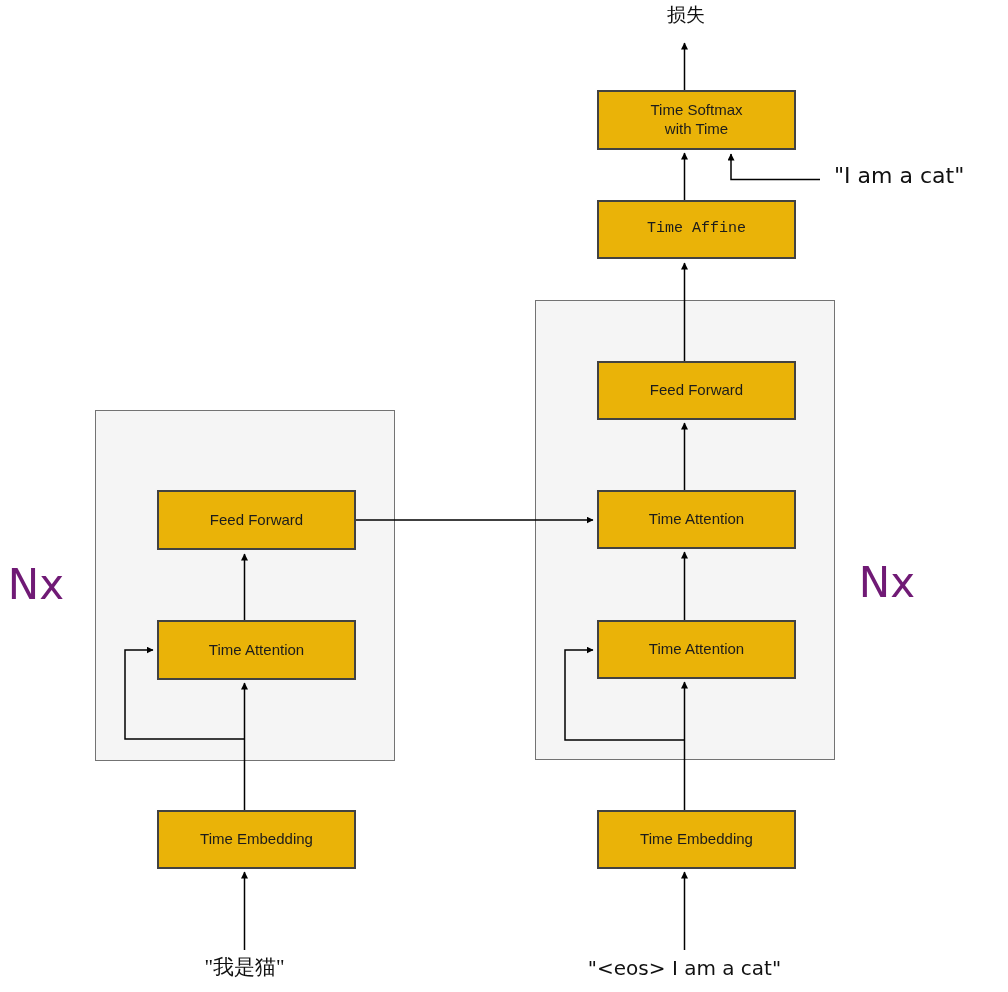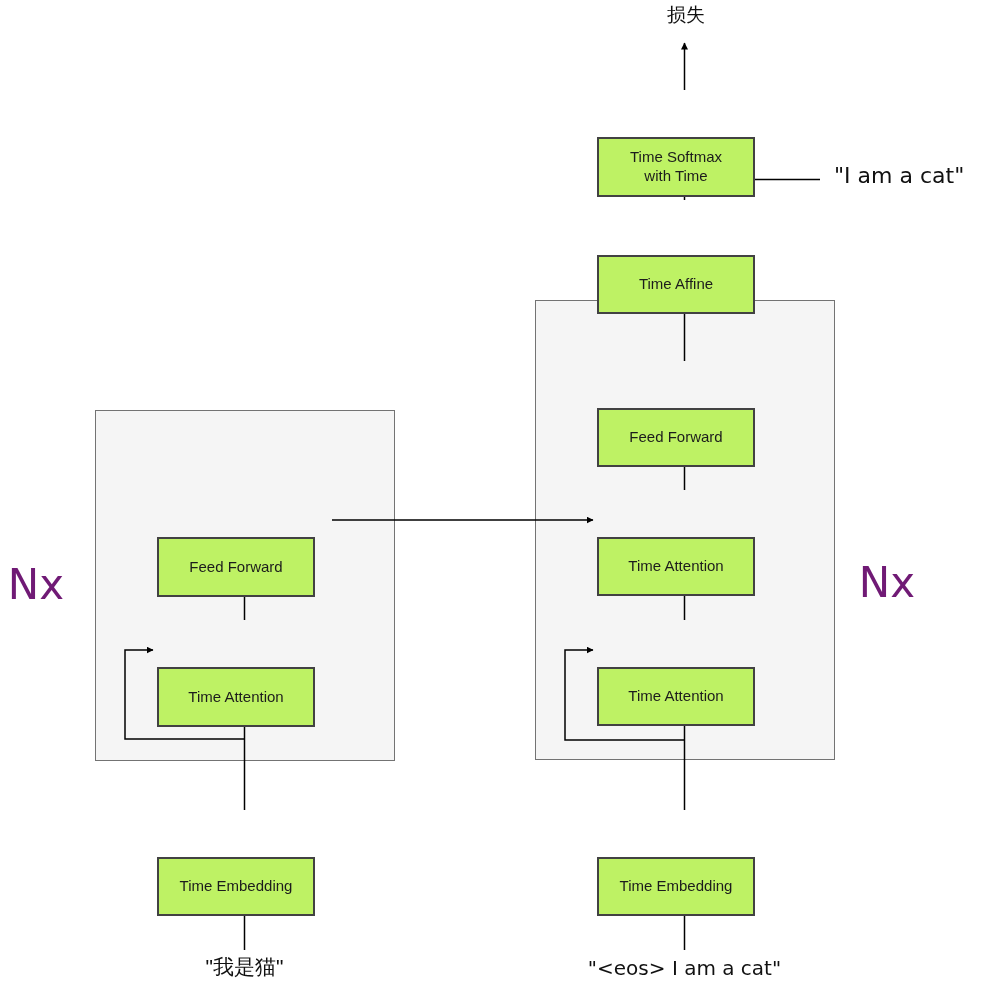--- a/index.html
+++ b/index.html
@@ -12,33 +12,32 @@
   }
   .connectors{position:absolute;left:0;top:0;width:1008px;height:992px;}
   .container{
     position:absolute;
     background:#f5f5f5;
     border:1px solid #737373;
     box-sizing:border-box;
   }
   .box{
     position:absolute;
-    width:158px;height:59px;
-    background:#bef264;
+    width:199px;height:59px;
+    background:#eab308;
     border:2px solid #424242;
     box-sizing:border-box;
     display:flex;flex-direction:column;
     align-items:center;justify-content:center;
     font-size:15px;color:#1c1c1c;
     line-height:1.25;
     text-align:center;
-    margin-top:47px;
   }
   .label{position:absolute;color:#111;white-space:nowrap;}
-  .cjk{font-family:Liberation Sans, sans-serif;}
+  .cjk{font-family:Liberation Serif, serif;}
   .hand{font-family:"DejaVu Sans", sans-serif;}
   .loss-label{left:646px;top:2px;width:80px;text-align:center;font-size:19px;}
   .nx{font-size:42px;color:#701a75;text-align:center;}
   .nx-left{left:0px;top:560px;width:72px;}
   .nx-right{left:850px;top:558px;width:74px;}
   .target-label{left:834px;top:163px;font-size:22px;}
   .enc-input{left:157px;top:953px;width:175px;text-align:center;font-size:21px;}
   .dec-input{left:574px;top:956px;width:221px;text-align:center;font-size:20px;}
 </style>
 </head>
@@ -75,21 +74,21 @@
 
       <path d="M820 179.5 H731 V154" marker-end="url(#ah)"></path>
     </g>
   </svg>
 
   <div class="box" style="left:597px;top:90px;height:60px;">
     <span>Time Softmax</span>
     <span>with Time</span>
   </div>
 
-  <div class="box" style="left:597px;top:208px;">
+  <div class="box" style="left:597px;top:200px;font-family:Liberation Mono, monospace;">
     <span>Time Affine</span>
   </div>
 
   <div class="box" style="left:597px;top:361px;">
     <span>Feed Forward</span>
   </div>
 
   <div class="box" style="left:597px;top:490px;">
     <span>Time Attention</span>
   </div>

